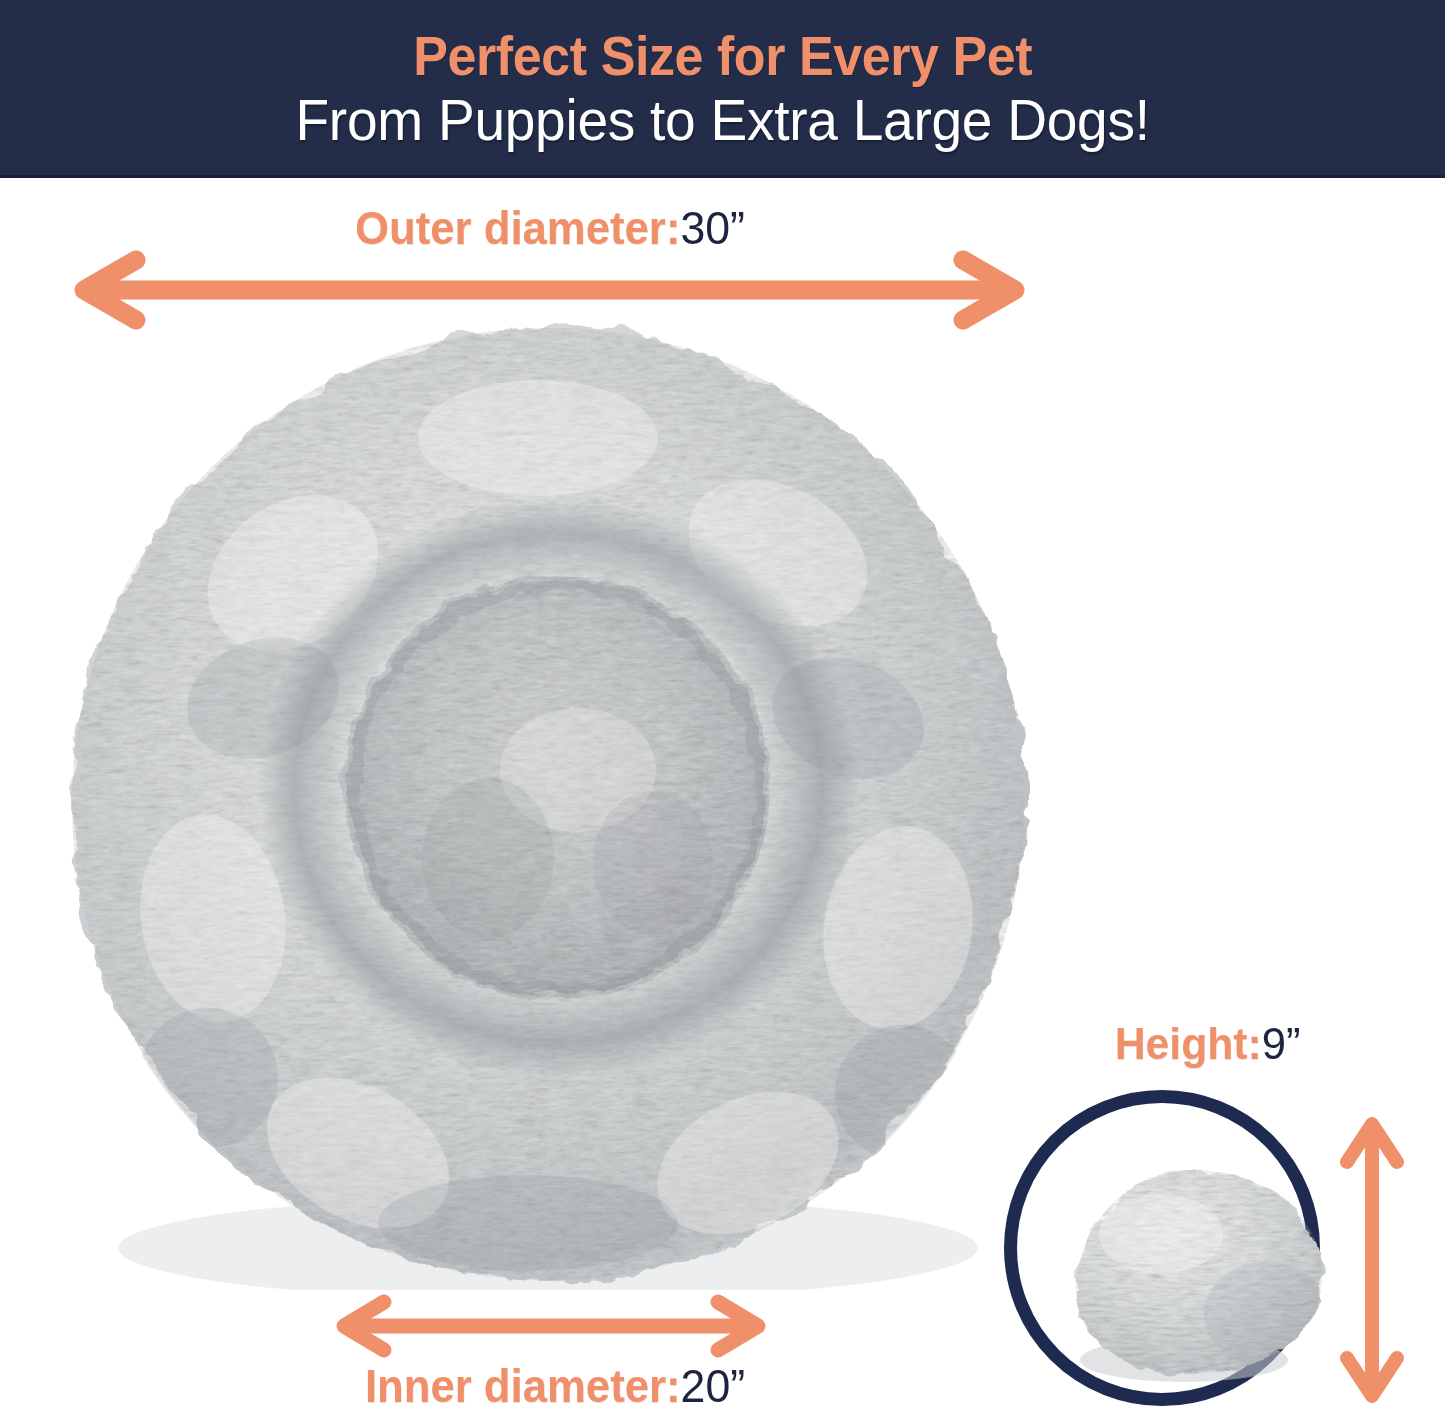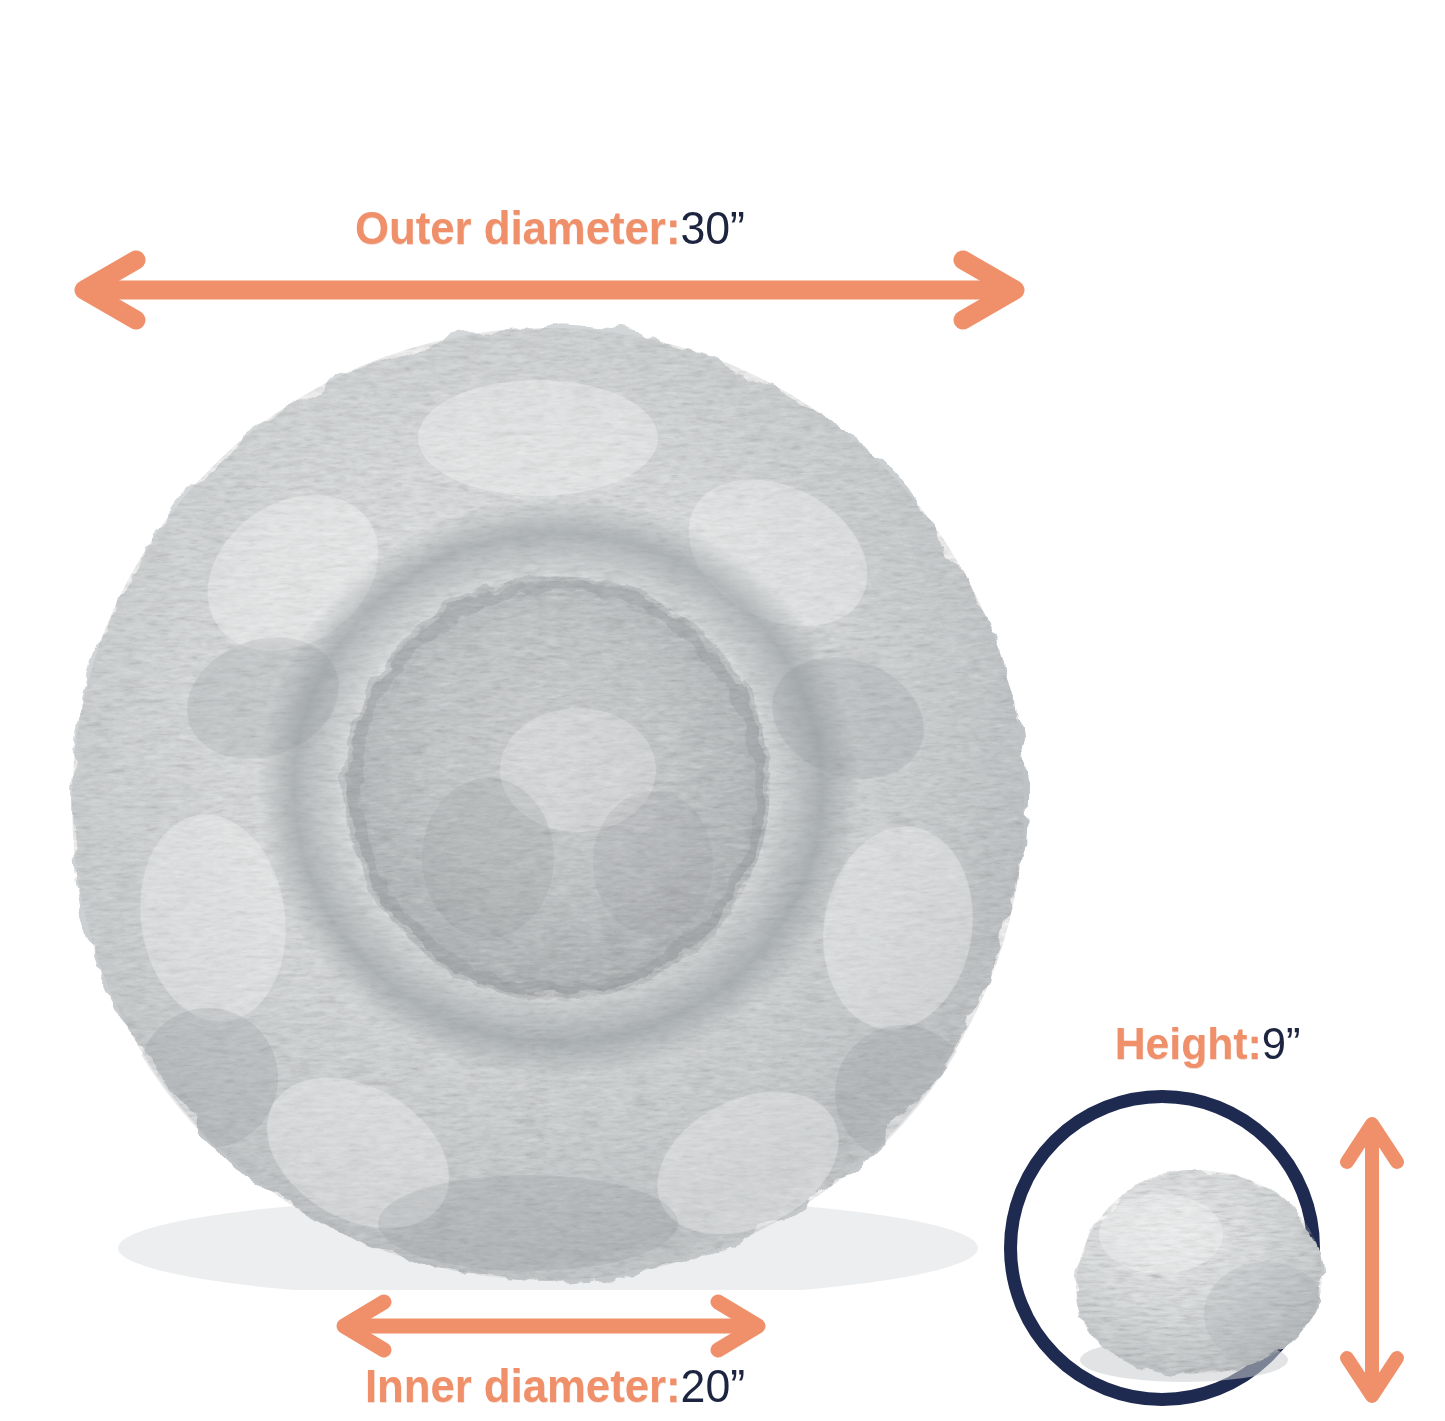--- a/index.html
+++ b/index.html
@@ -160,20 +160,24 @@
     top: 74px;
     width: 272px;
     height: 218px;
   }
 </style>
 </head>
 <body>
 
 <div id="page">
 
+  <div class="header-band">
+    <div class="header-title">Perfect Size for Every Pet</div>
+    <div class="header-subtitle">From Puppies to Extra Large Dogs!</div>
+  </div>
 
   <div class="measure-label" id="outer-diameter-label">
     <span class="lab">Outer diameter:</span><span class="val">30”</span>
   </div>
 
   <svg class="arrow-svg" id="outer-arrow" width="975" height="76" viewBox="0 0 975 76">
     <g fill="none" stroke="#F0906A" stroke-width="19" stroke-linecap="round" stroke-linejoin="round">
       <line x1="24" y1="38" x2="951" y2="38"></line>
       <polyline points="74,8 22,38 74,68"></polyline>
       <polyline points="901,8 953,38 901,68"></polyline>

